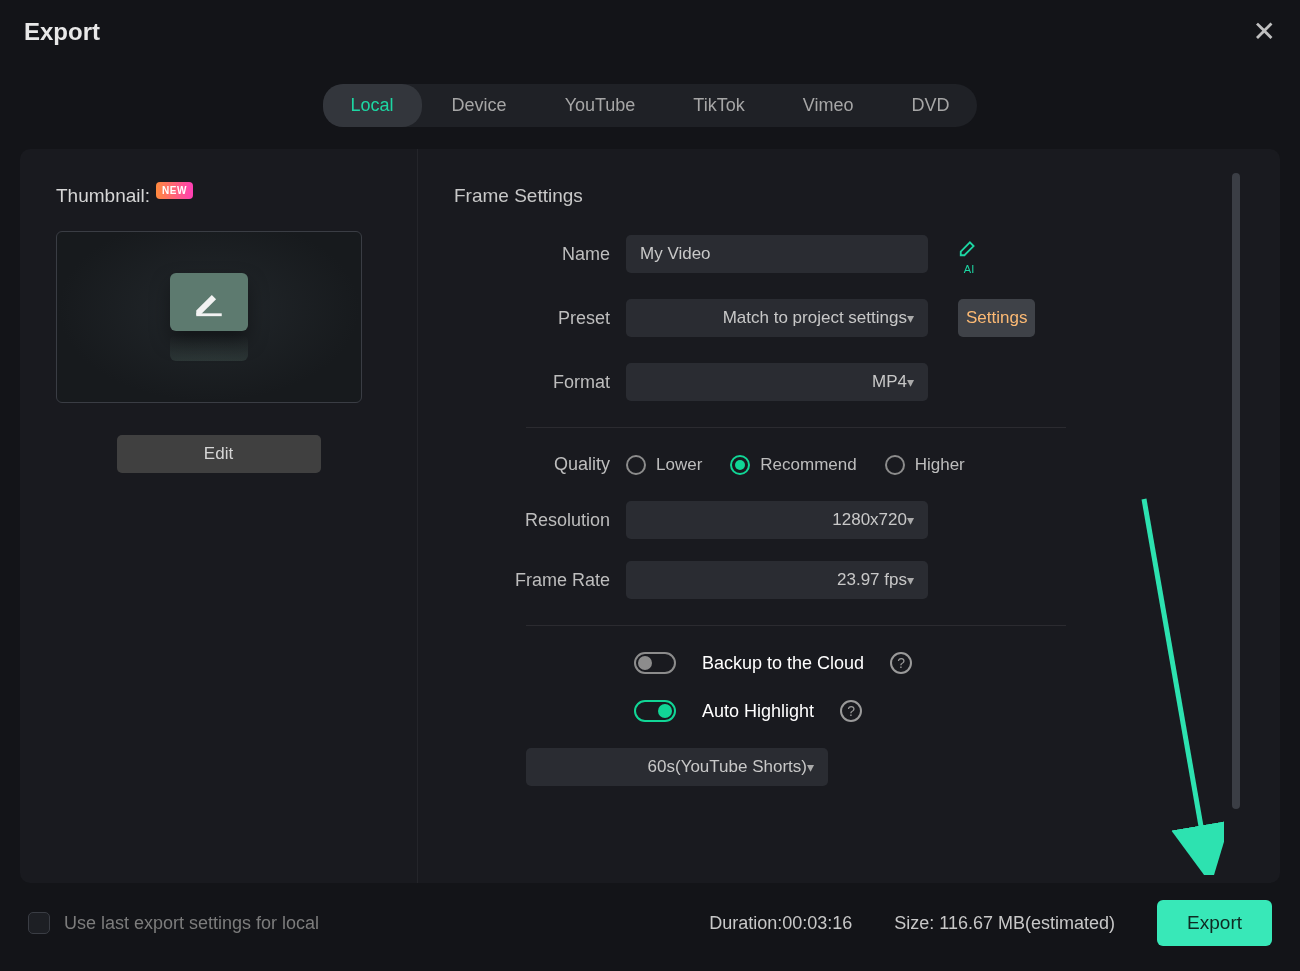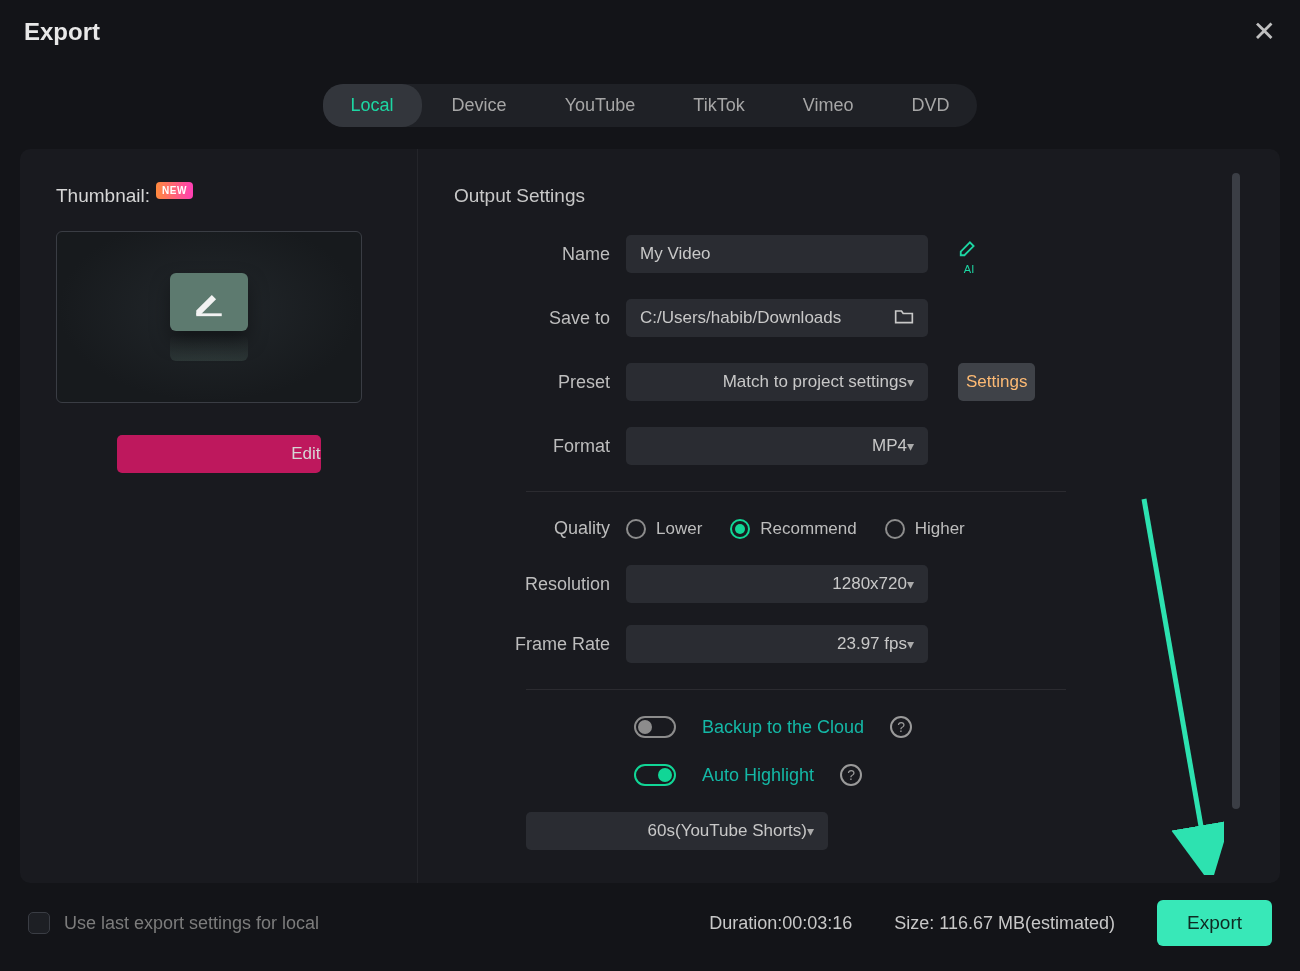--- a/index.html
+++ b/index.html
@@ -102,27 +102,26 @@
     background: linear-gradient(to bottom, rgba(93,122,111,0.25), rgba(93,122,111,0));
     border-radius: 6px;
     transform: scaleY(-1);
     margin-top: 4px;
   }
   .edit-btn {
     margin: 32px auto 0 auto;
     display: block;
     width: 204px;
     height: 38px;
-    background: #be185d;
+    background: #404040;
     color: #d6d6d6;
     border: none;
     border-radius: 5px;
     font-size: 17px;
     cursor: pointer;
-    text-align: right;
   }
 
   .right {
     flex: 1;
     padding: 36px 40px 0 36px;
     position: relative;
   }
   .scroller {
     position: absolute;
     width: 8px;
@@ -194,21 +193,21 @@
   .toggle {
     width:42px;height:22px;border-radius:12px;border:2px solid #8c8c8c;
     position:relative; cursor:pointer;
   }
   .toggle .knob{
     position:absolute; width:14px;height:14px;border-radius:50%;
     background:#8c8c8c; top:2px; left:2px;
   }
   .toggle.on{ border-color:#11d696;}
   .toggle.on .knob{ background:#11d696; left:22px;}
-  .toggle-text{ color:#14b8a6; font-size:18px;}
+  .toggle-text{ color:#ffffff; font-size:18px;}
   .help{
     width:22px;height:22px;border:2px solid #9a9a9a;border-radius:50%;
     display:flex;align-items:center;justify-content:center;
     font-size:14px;color:#9a9a9a;cursor:pointer;
   }
 
   
   .arrow {
     position:absolute;
     left: 716px; top: 346px;
@@ -271,44 +270,33 @@
           <path d="M3 18 L14 7 L17 10 L6 21 L3 21 Z" fill="#f2f2f2"></path>
           <path d="M3 21 L21 21" stroke="#f2f2f2" stroke-width="2"></path>
         </svg>
       </div>
       <div class="thumb-reflection"></div>
     </div>
     <button class="edit-btn">Edit</button>
   </div>
 
   <div class="right">
-    <div class="section-title">Output Settings</div>
+    <div class="section-title">Frame Settings</div>
 
     <div class="row">
       <div class="lbl">Name</div>
       <div class="field">My Video</div>
       <div class="ai-icon">
         <svg width="22" height="22" viewBox="0 0 24 24">
             <path d="M3 17 L13 7 L17 11 L7 21 L3 21 Z" fill="none" stroke="#1dd6a3" stroke-width="2"></path>
           </svg>
         <span class="sub">AI</span>
       </div>
     </div>
 
-    <div class="row">
-      <div class="lbl">Save to</div>
-      <div class="field" style="justify-content:space-between">
-        <span>C:/Users/habib/Downloads</span>
-        <span class="folder-icon">
-          <svg width="20" height="18" viewBox="0 0 24 20">
-              <path d="M2 4h7l2 3h11v11H2z" fill="none" stroke="#c8c8c8" stroke-width="2"></path>
-            </svg>
-        </span>
-      </div>
-    </div>
 
     <div class="row">
       <div class="lbl">Preset</div>
       <div class="select">
         <span>Match to project settings</span>
         <span class="chev">▾</span>
       </div>
       <button class="settings-btn">Settings</button>
     </div>
 

